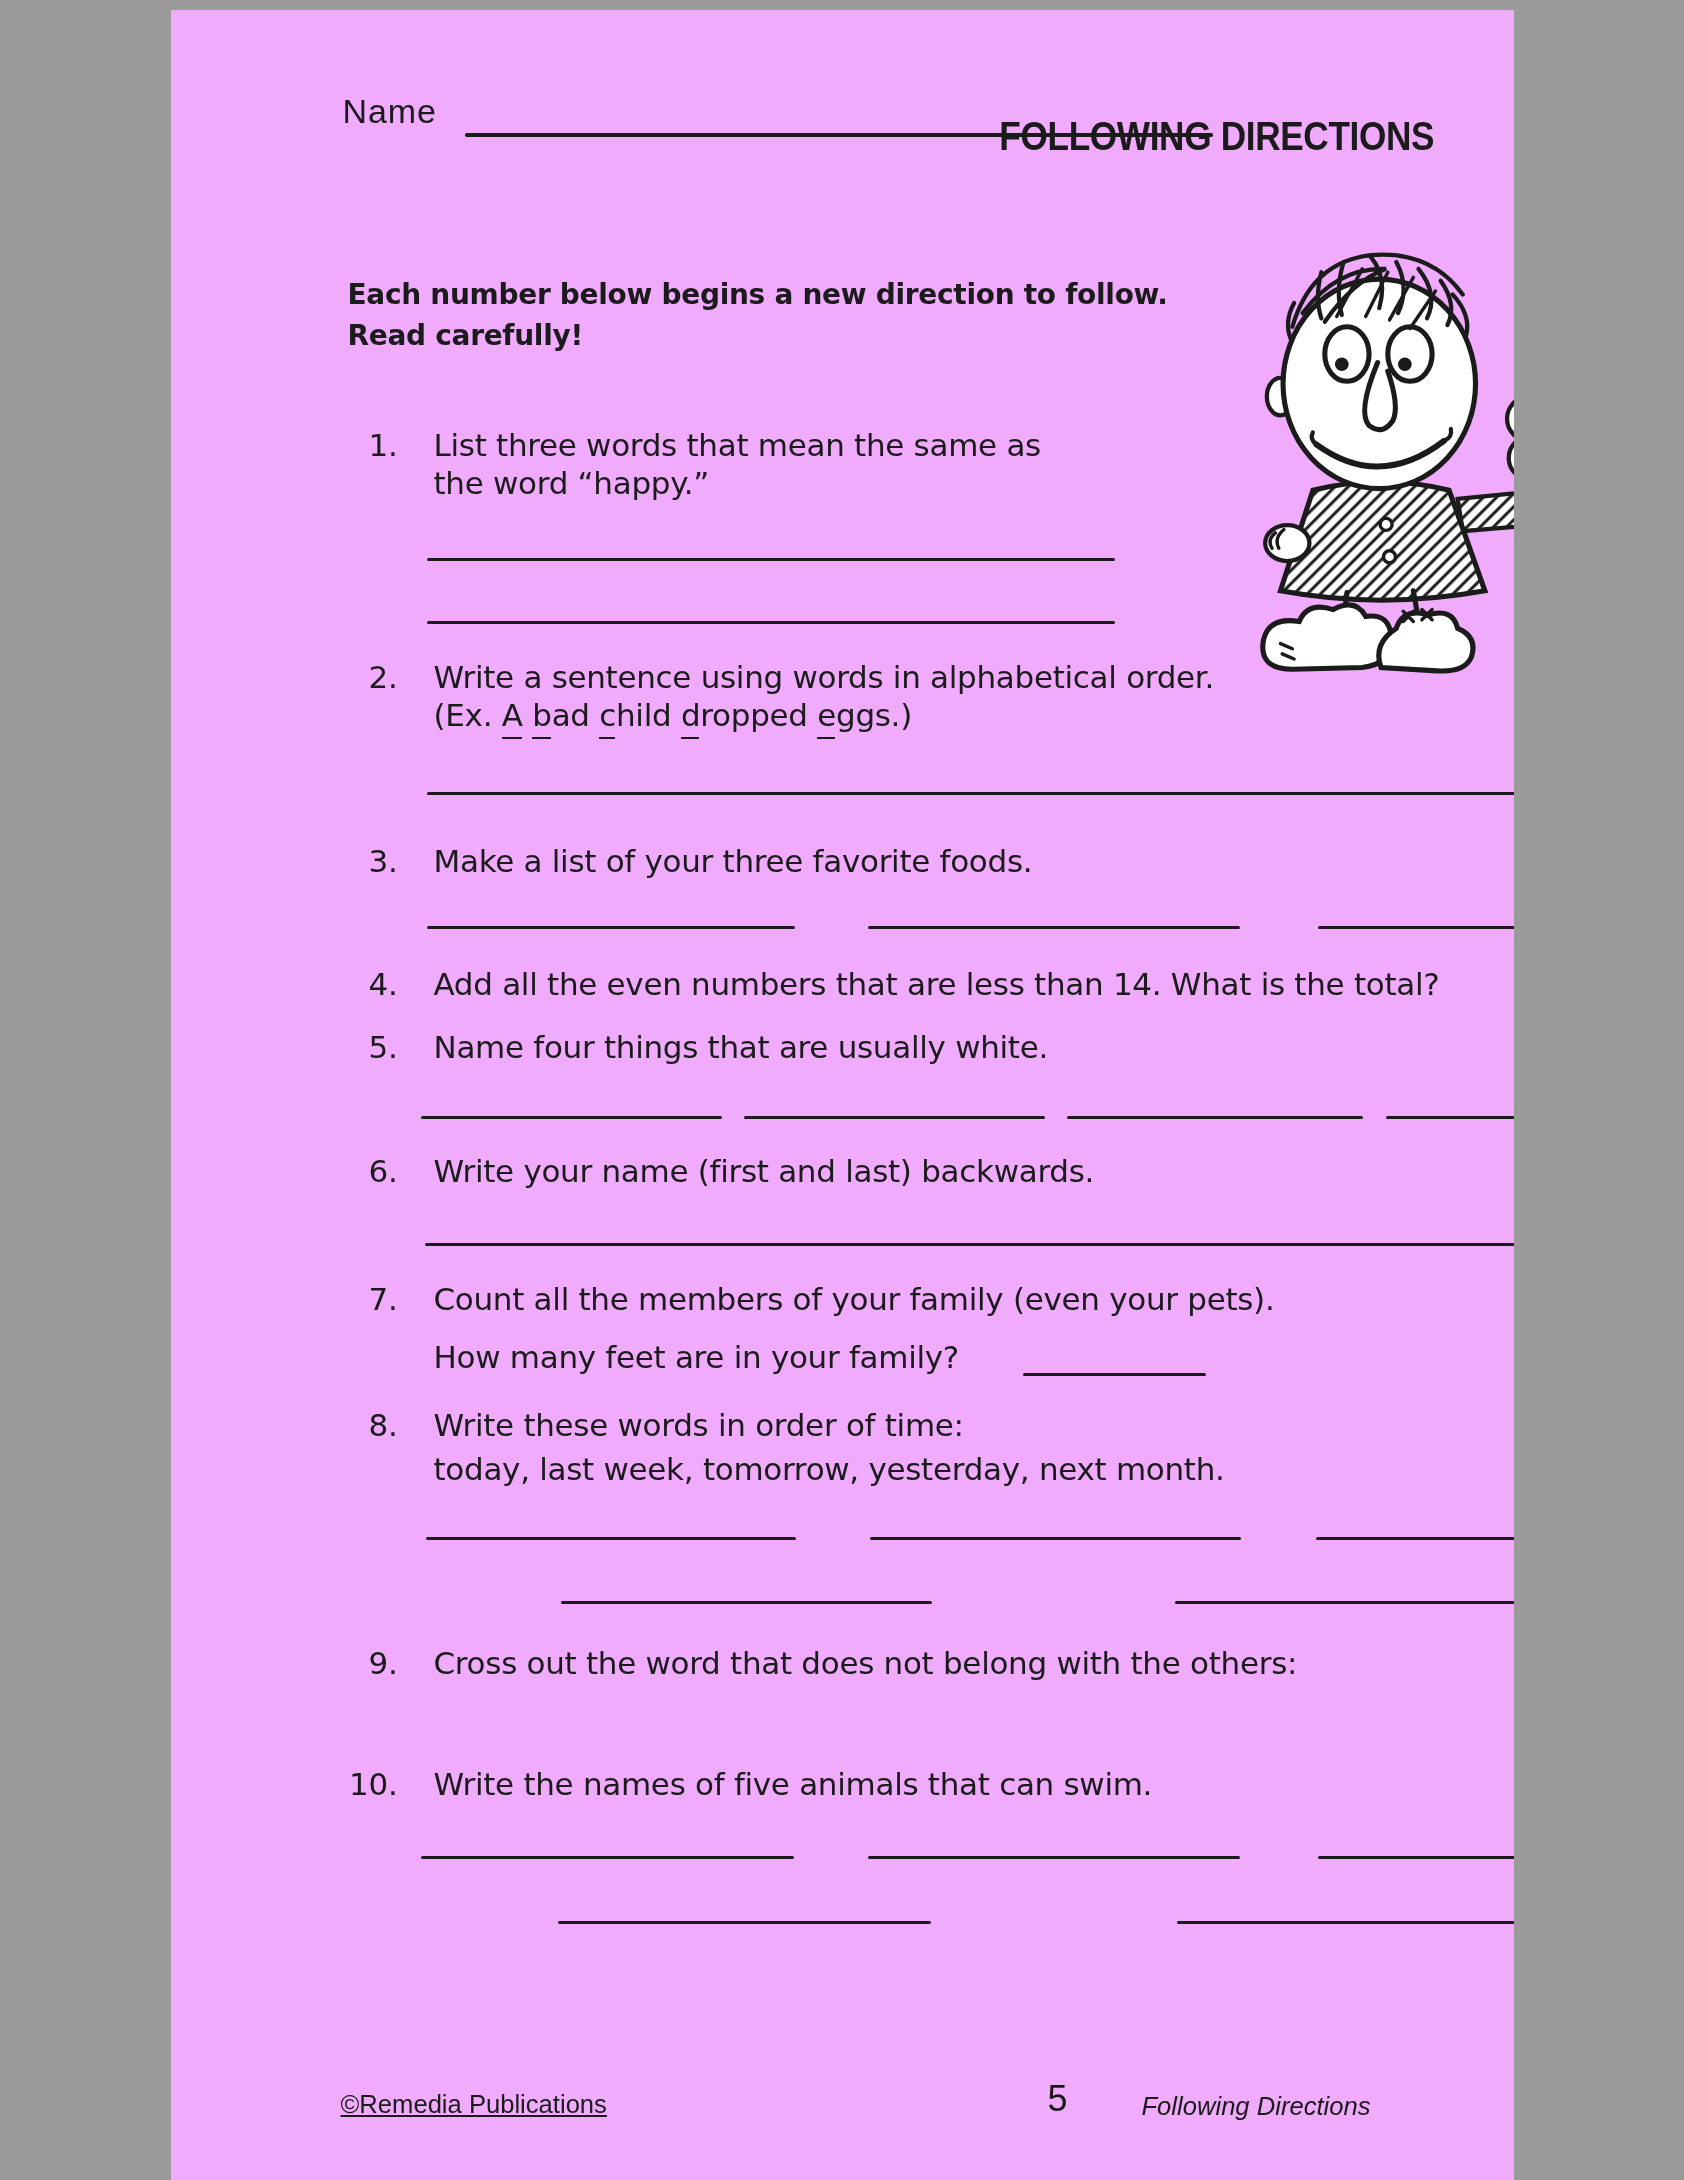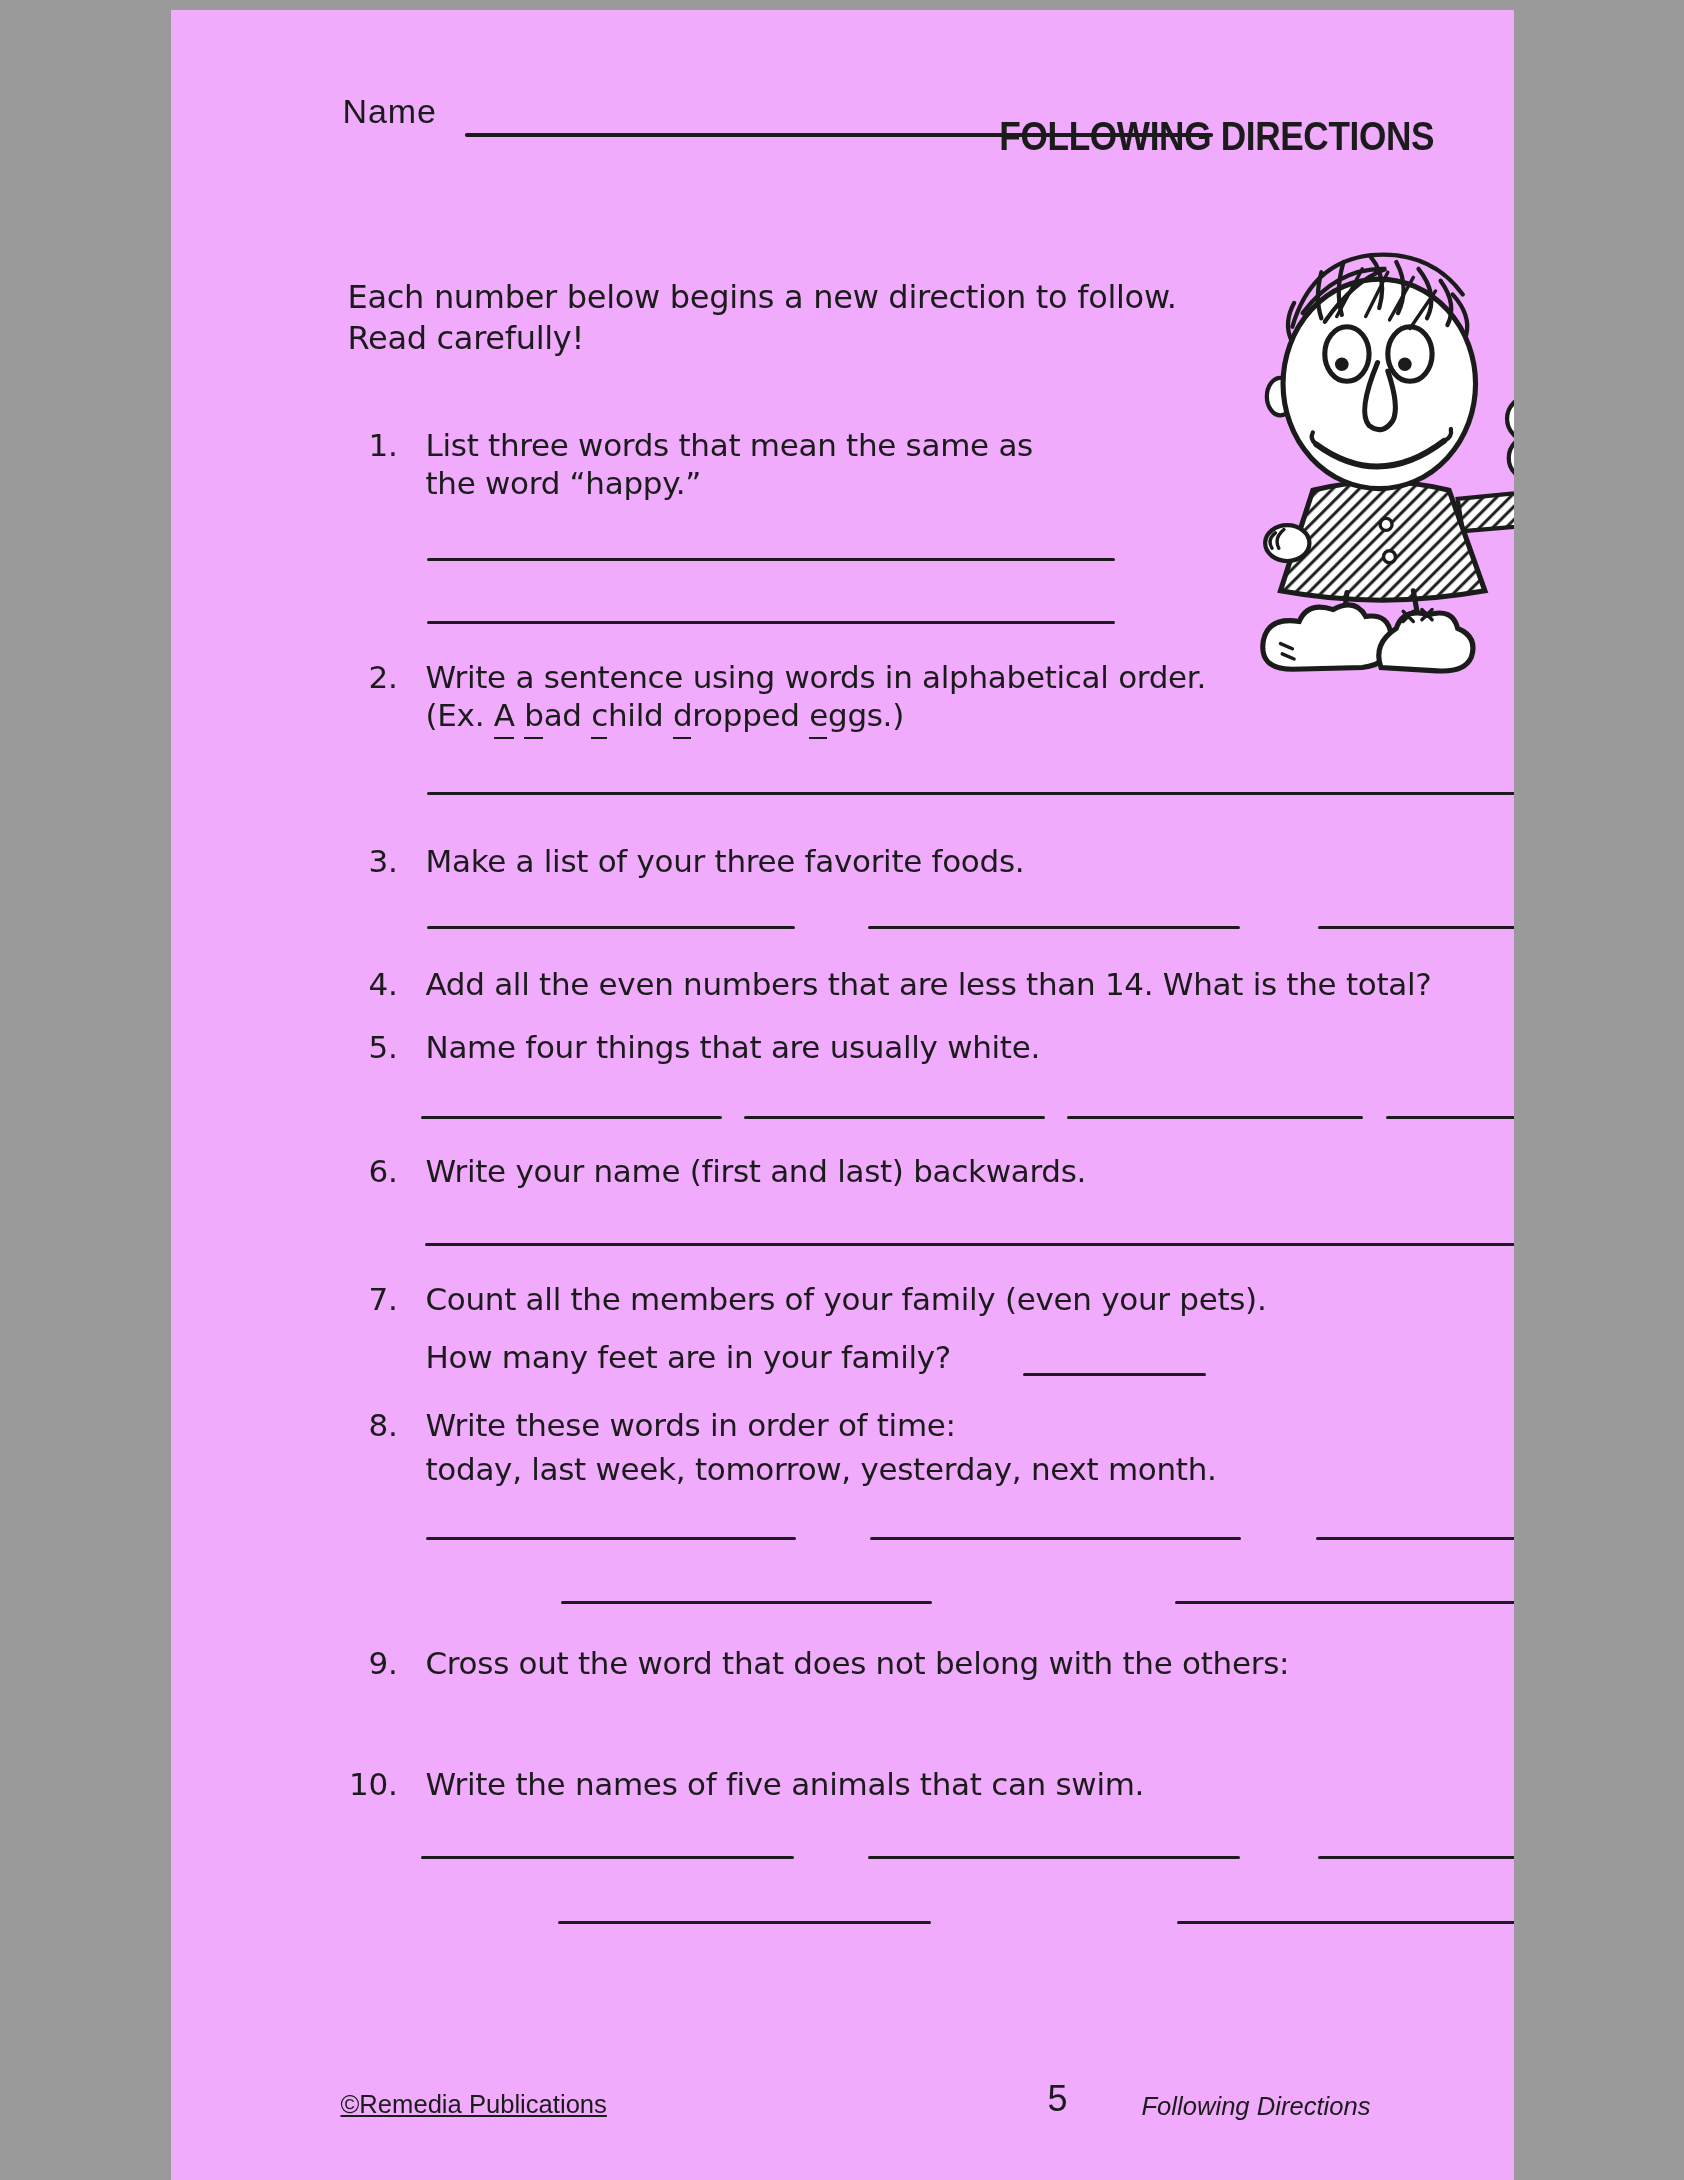--- a/index.html
+++ b/index.html
@@ -9,39 +9,39 @@
     width: 1343px;
     height: 2181px;
     margin: 10px auto;
     background: #f0abfc;
     color: #1b1b1b;
     font-family: "DejaVu Sans", sans-serif;
     overflow: hidden;
   }
   .hand { font-size: 31px; letter-spacing: -0.3px; white-space: nowrap; }
   .num  { position: absolute; left: 162px; width: 65px; text-align: right; }
-  .txt  { position: absolute; left: 255px; }
+  .txt  { position: absolute; left: 263px; }
   .aline {
     position: absolute; height: 0;
     border-top: 3.4px solid #1b1b1b; border-radius: 1.7px;
   }
   .nameline { border-top-width: 4.3px; }
   .namelabel {
     position: absolute; left: 172px; top: 82px;
     font-family: "Liberation Sans", sans-serif;
     font-size: 34px; letter-spacing: 0.9px;
   }
   .title {
     position: absolute; top: 104px; right: 79px;
     font-family: "Liberation Sans", sans-serif;
     font-weight: 700; font-size: 40px; letter-spacing: -0.4px;
     transform: scaleX(0.88); transform-origin: 100% 50%;
     white-space: nowrap;
   }
-  .intro { position: absolute; left: 177px; font-weight: 400; font-size: 32px; white-space: nowrap; letter-spacing: -0.3px; }
+  .intro { position: absolute; left: 177px; font-weight: 700; font-size: 28px; white-space: nowrap; letter-spacing: -0.3px; }
   .words {
     position: absolute; left: 383px; top: 1693px; width: 992px;
     display: flex; justify-content: space-between;
   }
   .ufl { position: relative; }
   .ufl::after {
     content: ""; position: absolute; left: 0; right: 0.9px; bottom: -6px;
     height: 0; border-bottom: 2.6px solid #1b1b1b;
   }
   .cartoon { position: absolute; left: 1072px; top: 235px; width: 523px; height: 431px; }

